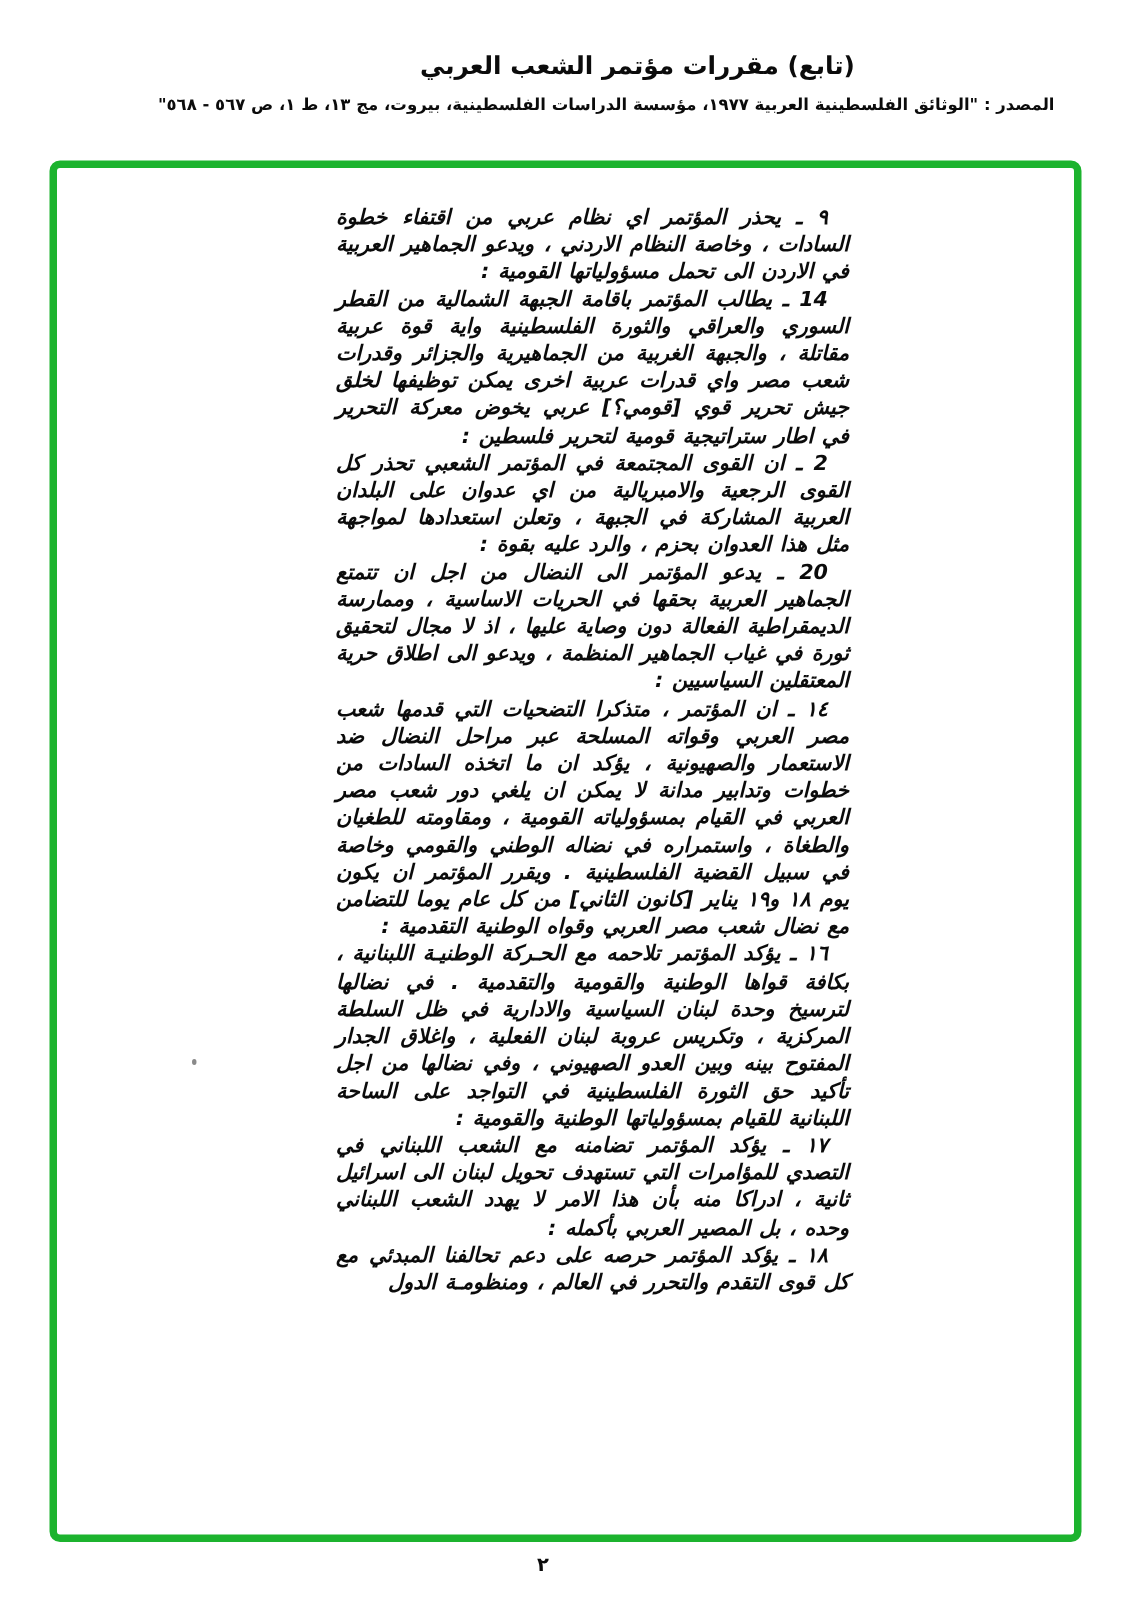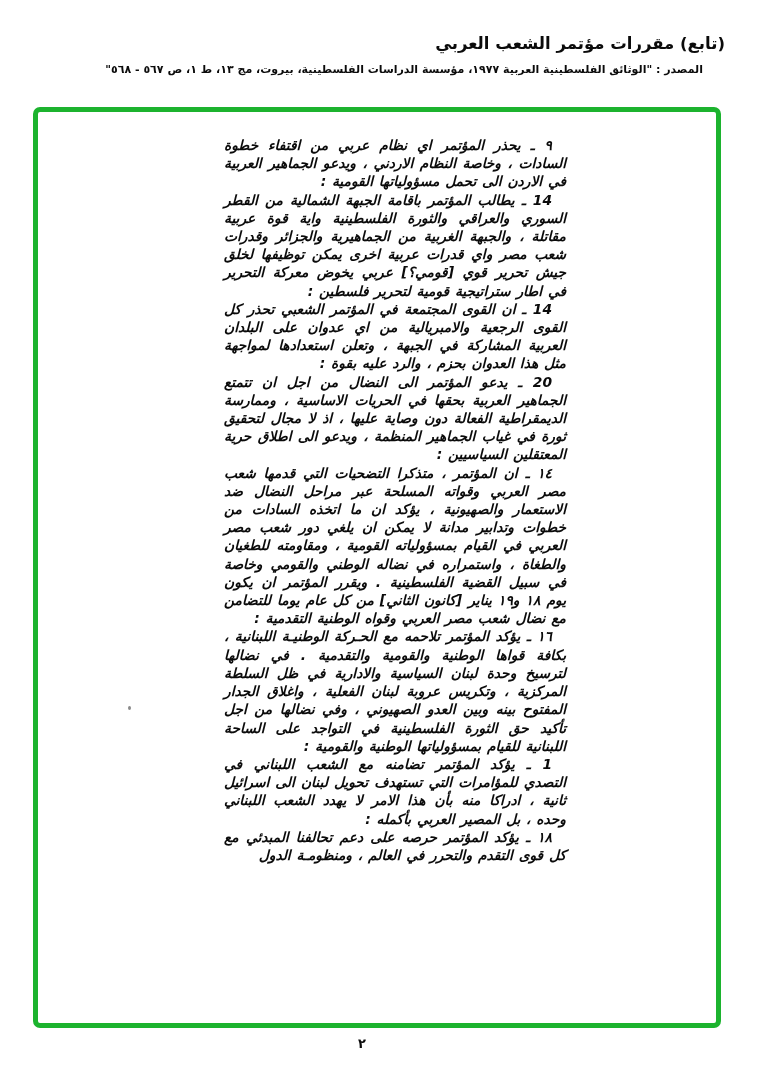--- a/index.html
+++ b/index.html
@@ -11,21 +11,21 @@
     background: #ffffff;
     overflow: hidden;
     font-family: "DejaVu Sans", sans-serif;
     color: #0b0b0b;
   }
   .doc-title {
     position: absolute;
     top: 34px;
     left: 125px;
     width: 600px;
-    text-align: right;
+    text-align: center;
     direction: rtl;
     font-size: 16.5px;
     font-weight: bold;
     letter-spacing: 0.5px;
     white-space: nowrap;
   }
   .source-line {
     position: absolute;
     top: 63px;
     right: 55px;
@@ -89,23 +89,23 @@
 
   <div class="source-line">المصدر :  "الوثائق الفلسطينية العربية ١٩٧٧، مؤسسة الدراسات الفلسطينية، بيروت، مج ١٣، ط ١، ص ٥٦٧ - ٥٦٨"</div>
 
   <div class="green-frame"></div>
 
   <div class="ink-speck"></div>
 
   <div class="text-column">
     <p>٩ ـ يحذر المؤتمر اي نظام عربي من اقتفاء خطوة السادات ، وخاصة النظام الاردني ، ويدعو الجماهير العربية في الاردن الى تحمل مسؤولياتها القومية :</p>
     <p>14 ـ يطالب المؤتمر باقامة الجبهة الشمالية من القطر السوري والعراقي والثورة الفلسطينية واية قوة عربية مقاتلة ، والجبهة الغربية من الجماهيرية والجزائر وقدرات شعب مصر واي قدرات عربية اخرى يمكن توظيفها لخلق جيش تحرير قوي [قومي؟] عربي يخوض معركة التحرير في اطار ستراتيجية قومية لتحرير فلسطين :</p>
-    <p>14 ـ ان القوى المجتمعة في المؤتمر الشعبي تحذر كل القوى الرجعية والامبريالية من اي عدوان على البلدان العربية المشاركة في الجبهة ، وتعلن استعدادها لمواجهة مثل هذا العدوان بحزم ، والرد عليه بقوة :</p>
+    <p>2 ـ ان القوى المجتمعة في المؤتمر الشعبي تحذر كل القوى الرجعية والامبريالية من اي عدوان على البلدان العربية المشاركة في الجبهة ، وتعلن استعدادها لمواجهة مثل هذا العدوان بحزم ، والرد عليه بقوة :</p>
     <p>20 ـ يدعو المؤتمر الى النضال من اجل ان تتمتع الجماهير العربية بحقها في الحريات الاساسية ، وممارسة الديمقراطية الفعالة دون وصاية عليها ، اذ لا مجال لتحقيق ثورة في غياب الجماهير المنظمة ، ويدعو الى اطلاق حرية المعتقلين السياسيين :</p>
     <p>١٤ ـ ان المؤتمر ، متذكرا التضحيات التي قدمها شعب مصر العربي وقواته المسلحة عبر مراحل النضال ضد الاستعمار والصهيونية ، يؤكد ان ما اتخذه السادات من خطوات وتدابير مدانة لا يمكن ان يلغي دور شعب مصر العربي في القيام بمسؤولياته القومية ، ومقاومته للطغيان والطغاة ، واستمراره في نضاله الوطني والقومي وخاصة في سبيل القضية الفلسطينية . ويقرر المؤتمر ان يكون يوم ١٨ و١٩ يناير [كانون الثاني] من كل عام يوما للتضامن مع نضال شعب مصر العربي وقواه الوطنية التقدمية :</p>
     <p>١٦ ـ يؤكد المؤتمر تلاحمه مع الحـركة الوطنيـة اللبنانية ، بكافة قواها الوطنية والقومية والتقدمية . في نضالها لترسيخ وحدة لبنان السياسية والادارية في ظل السلطة المركزية ، وتكريس عروبة لبنان الفعلية ، واغلاق الجدار المفتوح بينه وبين العدو الصهيوني ، وفي نضالها من اجل تأكيد حق الثورة الفلسطينية في التواجد على الساحة اللبنانية للقيام بمسؤولياتها الوطنية والقومية :</p>
-    <p>1 ـ يؤكد المؤتمر تضامنه مع الشعب اللبناني في التصدي للمؤامرات التي تستهدف تحويل لبنان الى اسرائيل ثانية ، ادراكا منه بأن هذا الامر لا يهدد الشعب اللبناني وحده ، بل المصير العربي بأكمله :</p>
+    <p>١٧ ـ يؤكد المؤتمر تضامنه مع الشعب اللبناني في التصدي للمؤامرات التي تستهدف تحويل لبنان الى اسرائيل ثانية ، ادراكا منه بأن هذا الامر لا يهدد الشعب اللبناني وحده ، بل المصير العربي بأكمله :</p>
     <p>١٨ ـ يؤكد المؤتمر حرصه على دعم تحالفنا المبدئي مع كل قوى التقدم والتحرر في العالم ، ومنظومـة الدول</p>
   </div>
 
   <div class="page-number">٢</div>
 
 </div>
 
 </body></html>

